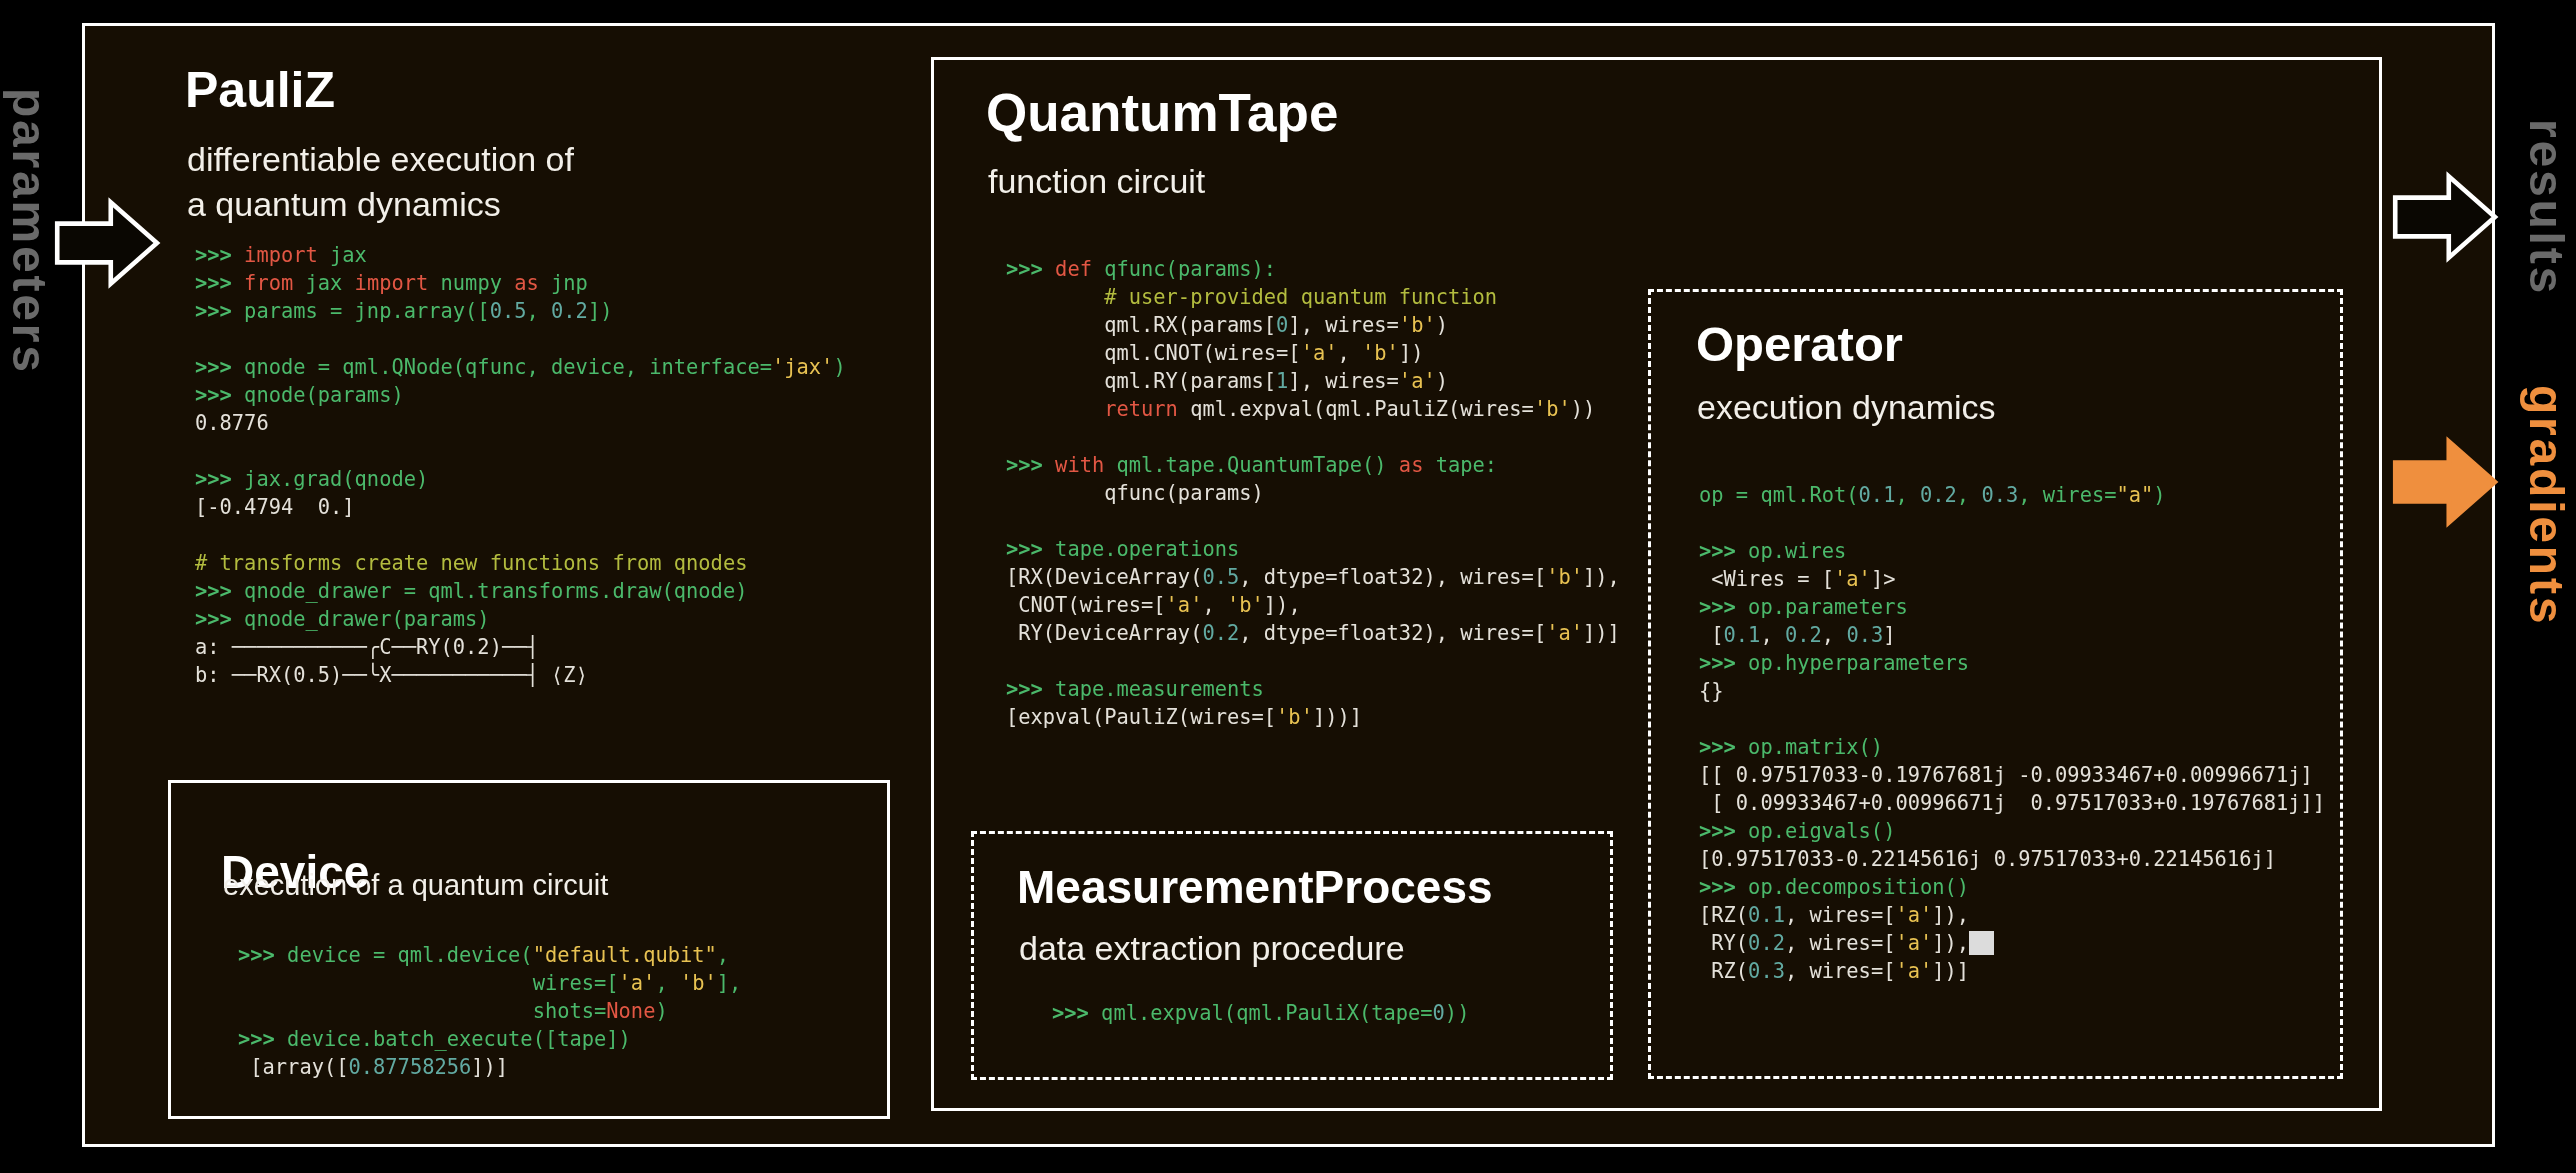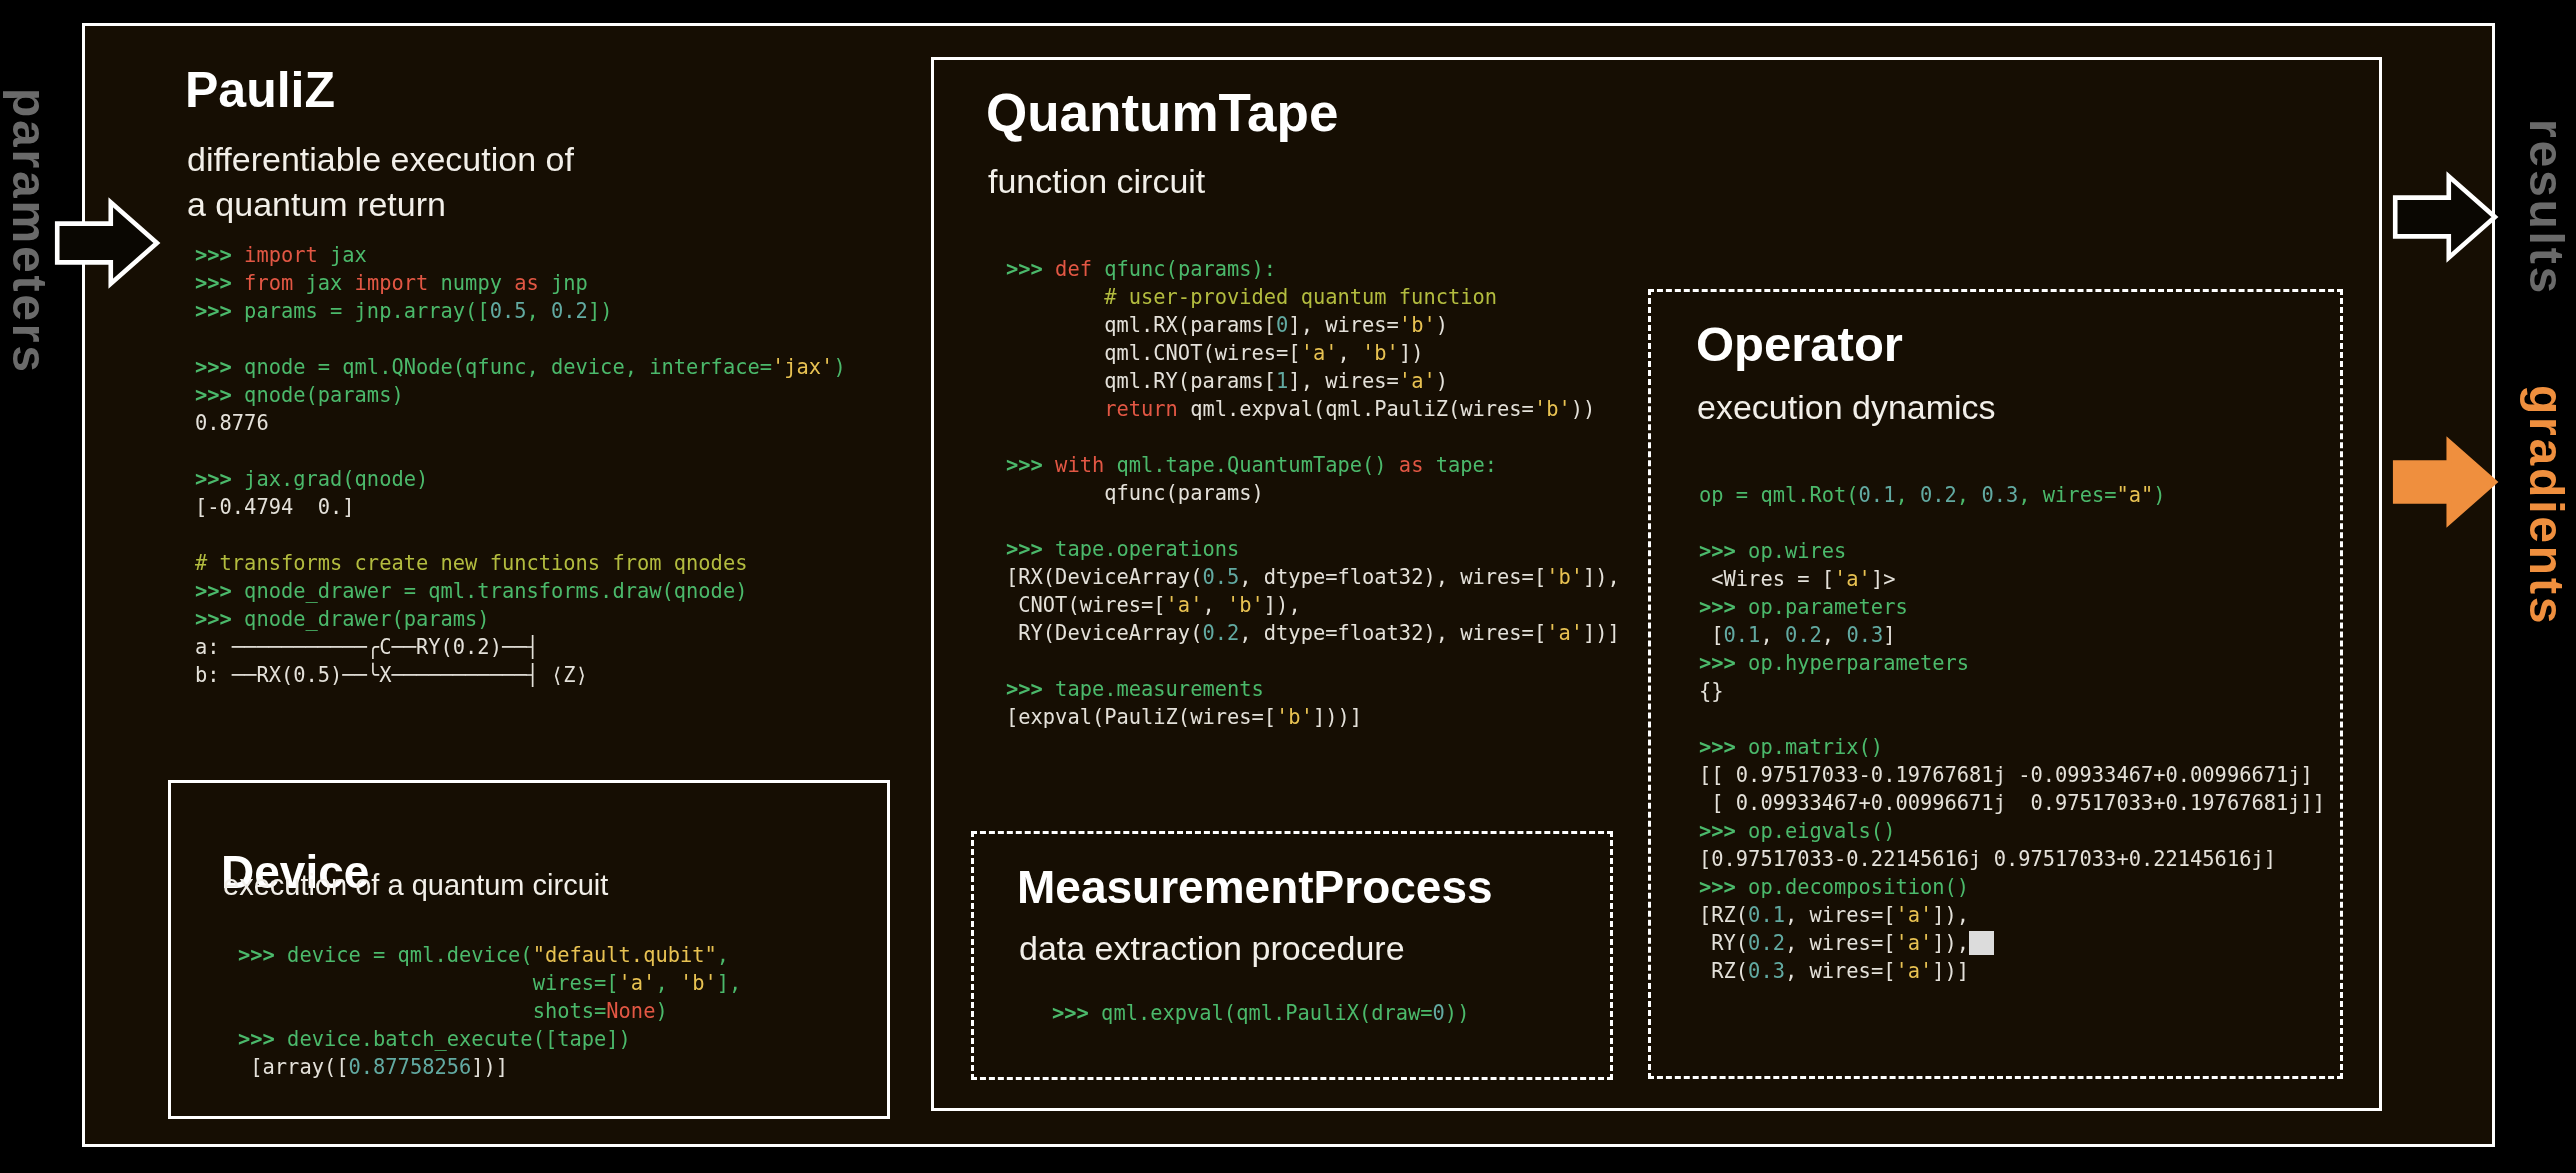--- a/index.html
+++ b/index.html
@@ -87,40 +87,40 @@
   <svg class="arrow" id="arrow-results" width="108" height="96" viewBox="0 0 116 104">
     <polygon points="3,31 61,31 61,8 111,52 61,96 61,73 3,73" fill="#0a0702" stroke="#ffffff" stroke-width="5"></polygon>
   </svg>
   <svg class="arrow" id="arrow-gradients" width="108" height="96" viewBox="0 0 116 104">
     <polygon points="3,31 61,31 61,8 111,52 61,96 61,73 3,73" fill="#ef8f3e" stroke="#ef8f3e" stroke-width="5"></polygon>
   </svg>
 
   <div class="sec-title" id="qnode-title">PauliZ</div>
   <div class="sec-sub" id="qnode-sub">
     <div>differentiable execution of</div>
-    <div>a quantum return</div>
+    <div>a quantum dynamics</div>
   </div>
   <div class="code" id="qnode-code"><div class="code-line"><span style="color: rgb(75, 185, 107); font-weight: bold;">&gt;&gt;&gt; </span><span style="color: rgb(226, 87, 68);">import</span><span style="color: rgb(75, 185, 107);"> jax</span></div><div class="code-line"><span style="color: rgb(75, 185, 107); font-weight: bold;">&gt;&gt;&gt; </span><span style="color: rgb(226, 87, 68);">from</span><span style="color: rgb(75, 185, 107);"> jax </span><span style="color: rgb(226, 87, 68);">import</span><span style="color: rgb(75, 185, 107);"> numpy </span><span style="color: rgb(226, 87, 68);">as</span><span style="color: rgb(75, 185, 107);"> jnp</span></div><div class="code-line"><span style="color: rgb(75, 185, 107); font-weight: bold;">&gt;&gt;&gt; </span><span style="color: rgb(75, 185, 107);">params = jnp.array([</span><span style="color: rgb(98, 170, 162);">0.5</span><span style="color: rgb(75, 185, 107);">, </span><span style="color: rgb(98, 170, 162);">0.2</span><span style="color: rgb(75, 185, 107);">])</span></div><div class="code-line">&nbsp;</div><div class="code-line"><span style="color: rgb(75, 185, 107); font-weight: bold;">&gt;&gt;&gt; </span><span style="color: rgb(75, 185, 107);">qnode = qml.QNode(qfunc, device, interface=</span><span style="color: rgb(232, 194, 82);">'jax'</span><span style="color: rgb(75, 185, 107);">)</span></div><div class="code-line"><span style="color: rgb(75, 185, 107); font-weight: bold;">&gt;&gt;&gt; </span><span style="color: rgb(75, 185, 107);">qnode(params)</span></div><div class="code-line"><span style="color: rgb(228, 225, 218);">0.8776</span></div><div class="code-line">&nbsp;</div><div class="code-line"><span style="color: rgb(75, 185, 107); font-weight: bold;">&gt;&gt;&gt; </span><span style="color: rgb(75, 185, 107);">jax.grad(qnode)</span></div><div class="code-line"><span style="color: rgb(228, 225, 218);">[-0.4794  0.]</span></div><div class="code-line">&nbsp;</div><div class="code-line"><span style="color: rgb(179, 188, 63);"># transforms create new functions from qnodes</span></div><div class="code-line"><span style="color: rgb(75, 185, 107); font-weight: bold;">&gt;&gt;&gt; </span><span style="color: rgb(75, 185, 107);">qnode_drawer = qml.transforms.draw(qnode)</span></div><div class="code-line"><span style="color: rgb(75, 185, 107); font-weight: bold;">&gt;&gt;&gt; </span><span style="color: rgb(75, 185, 107);">qnode_drawer(params)</span></div><div class="code-line"><span style="color: rgb(228, 225, 218);">a: ───────────╭C──RY(0.2)──┤</span></div><div class="code-line"><span style="color: rgb(228, 225, 218);">b: ──RX(0.5)──╰X───────────┤ ⟨Z⟩</span></div></div>
 
   <div class="box" id="device-box">
     <div class="box-title">Device</div>
     <div class="box-sub">execution of a quantum circuit</div>
     <div class="code"><div class="code-line"><span style="color: rgb(75, 185, 107); font-weight: bold;">&gt;&gt;&gt; </span><span style="color: rgb(75, 185, 107);">device = qml.device(</span><span style="color: rgb(232, 194, 82);">"default.qubit"</span><span style="color: rgb(75, 185, 107);">,</span></div><div class="code-line"><span style="color: rgb(75, 185, 107);">                        wires=[</span><span style="color: rgb(232, 194, 82);">'a'</span><span style="color: rgb(75, 185, 107);">, </span><span style="color: rgb(232, 194, 82);">'b'</span><span style="color: rgb(75, 185, 107);">],</span></div><div class="code-line"><span style="color: rgb(75, 185, 107);">                        shots=</span><span style="color: rgb(226, 87, 68);">None</span><span style="color: rgb(75, 185, 107);">)</span></div><div class="code-line"><span style="color: rgb(75, 185, 107); font-weight: bold;">&gt;&gt;&gt; </span><span style="color: rgb(75, 185, 107);">device.batch_execute([tape])</span></div><div class="code-line"><span style="color: rgb(228, 225, 218);"> [array([</span><span style="color: rgb(98, 170, 162);">0.87758256</span><span style="color: rgb(228, 225, 218);">])]</span></div></div>
   </div>
 
   <div class="box" id="qt-box">
     <div class="box-title">QuantumTape</div>
     <div class="box-sub">function circuit</div>
     <div class="code"><div class="code-line"><span style="color: rgb(75, 185, 107); font-weight: bold;">&gt;&gt;&gt; </span><span style="color: rgb(226, 87, 68);">def</span><span style="color: rgb(75, 185, 107);"> qfunc(params):</span></div><div class="code-line"><span style="color: rgb(179, 188, 63);">        # user-provided quantum function</span></div><div class="code-line"><span style="color: rgb(228, 225, 218);">        qml.RX(params[</span><span style="color: rgb(98, 170, 162);">0</span><span style="color: rgb(228, 225, 218);">], wires=</span><span style="color: rgb(232, 194, 82);">'b'</span><span style="color: rgb(228, 225, 218);">)</span></div><div class="code-line"><span style="color: rgb(228, 225, 218);">        qml.CNOT(wires=[</span><span style="color: rgb(232, 194, 82);">'a'</span><span style="color: rgb(228, 225, 218);">, </span><span style="color: rgb(232, 194, 82);">'b'</span><span style="color: rgb(228, 225, 218);">])</span></div><div class="code-line"><span style="color: rgb(228, 225, 218);">        qml.RY(params[</span><span style="color: rgb(98, 170, 162);">1</span><span style="color: rgb(228, 225, 218);">], wires=</span><span style="color: rgb(232, 194, 82);">'a'</span><span style="color: rgb(228, 225, 218);">)</span></div><div class="code-line"><span style="color: rgb(228, 225, 218);">        </span><span style="color: rgb(226, 87, 68);">return</span><span style="color: rgb(228, 225, 218);"> qml.expval(qml.PauliZ(wires=</span><span style="color: rgb(232, 194, 82);">'b'</span><span style="color: rgb(228, 225, 218);">))</span></div><div class="code-line">&nbsp;</div><div class="code-line"><span style="color: rgb(75, 185, 107); font-weight: bold;">&gt;&gt;&gt; </span><span style="color: rgb(226, 87, 68);">with</span><span style="color: rgb(75, 185, 107);"> qml.tape.QuantumTape() </span><span style="color: rgb(226, 87, 68);">as</span><span style="color: rgb(75, 185, 107);"> tape:</span></div><div class="code-line"><span style="color: rgb(228, 225, 218);">        qfunc(params)</span></div><div class="code-line">&nbsp;</div><div class="code-line"><span style="color: rgb(75, 185, 107); font-weight: bold;">&gt;&gt;&gt; </span><span style="color: rgb(75, 185, 107);">tape.operations</span></div><div class="code-line"><span style="color: rgb(228, 225, 218);">[RX(DeviceArray(</span><span style="color: rgb(98, 170, 162);">0.5</span><span style="color: rgb(228, 225, 218);">, dtype=float32), wires=[</span><span style="color: rgb(232, 194, 82);">'b'</span><span style="color: rgb(228, 225, 218);">]),</span></div><div class="code-line"><span style="color: rgb(228, 225, 218);"> CNOT(wires=[</span><span style="color: rgb(232, 194, 82);">'a'</span><span style="color: rgb(228, 225, 218);">, </span><span style="color: rgb(232, 194, 82);">'b'</span><span style="color: rgb(228, 225, 218);">]),</span></div><div class="code-line"><span style="color: rgb(228, 225, 218);"> RY(DeviceArray(</span><span style="color: rgb(98, 170, 162);">0.2</span><span style="color: rgb(228, 225, 218);">, dtype=float32), wires=[</span><span style="color: rgb(232, 194, 82);">'a'</span><span style="color: rgb(228, 225, 218);">])]</span></div><div class="code-line">&nbsp;</div><div class="code-line"><span style="color: rgb(75, 185, 107); font-weight: bold;">&gt;&gt;&gt; </span><span style="color: rgb(75, 185, 107);">tape.measurements</span></div><div class="code-line"><span style="color: rgb(228, 225, 218);">[expval(PauliZ(wires=[</span><span style="color: rgb(232, 194, 82);">'b'</span><span style="color: rgb(228, 225, 218);">]))]</span></div></div>
   </div>
 
   <div class="box dashed" id="mp-box">
     <div class="box-title">MeasurementProcess</div>
     <div class="box-sub">data extraction procedure</div>
-    <div class="code"><div class="code-line"><span style="color: rgb(75, 185, 107); font-weight: bold;">&gt;&gt;&gt; </span><span style="color: rgb(75, 185, 107);">qml.expval(qml.PauliX(draw=</span><span style="color: rgb(98, 170, 162);">0</span><span style="color: rgb(75, 185, 107);">))</span></div></div>
+    <div class="code"><div class="code-line"><span style="color: rgb(75, 185, 107); font-weight: bold;">&gt;&gt;&gt; </span><span style="color: rgb(75, 185, 107);">qml.expval(qml.PauliX(tape=</span><span style="color: rgb(98, 170, 162);">0</span><span style="color: rgb(75, 185, 107);">))</span></div></div>
   </div>
 
   <div class="box dashed" id="op-box">
     <div class="box-title">Operator</div>
     <div class="box-sub">execution dynamics</div>
     <div class="code"><div class="code-line"><span style="color: rgb(75, 185, 107);">op = qml.Rot(</span><span style="color: rgb(98, 170, 162);">0.1</span><span style="color: rgb(75, 185, 107);">, </span><span style="color: rgb(98, 170, 162);">0.2</span><span style="color: rgb(75, 185, 107);">, </span><span style="color: rgb(98, 170, 162);">0.3</span><span style="color: rgb(75, 185, 107);">, wires=</span><span style="color: rgb(232, 194, 82);">"a"</span><span style="color: rgb(75, 185, 107);">)</span></div><div class="code-line">&nbsp;</div><div class="code-line"><span style="color: rgb(75, 185, 107); font-weight: bold;">&gt;&gt;&gt; </span><span style="color: rgb(75, 185, 107);">op.wires</span></div><div class="code-line"><span style="color: rgb(228, 225, 218);"> &lt;Wires = [</span><span style="color: rgb(232, 194, 82);">'a'</span><span style="color: rgb(228, 225, 218);">]&gt;</span></div><div class="code-line"><span style="color: rgb(75, 185, 107); font-weight: bold;">&gt;&gt;&gt; </span><span style="color: rgb(75, 185, 107);">op.parameters</span></div><div class="code-line"><span style="color: rgb(228, 225, 218);"> [</span><span style="color: rgb(98, 170, 162);">0.1</span><span style="color: rgb(228, 225, 218);">, </span><span style="color: rgb(98, 170, 162);">0.2</span><span style="color: rgb(228, 225, 218);">, </span><span style="color: rgb(98, 170, 162);">0.3</span><span style="color: rgb(228, 225, 218);">]</span></div><div class="code-line"><span style="color: rgb(75, 185, 107); font-weight: bold;">&gt;&gt;&gt; </span><span style="color: rgb(75, 185, 107);">op.hyperparameters</span></div><div class="code-line"><span style="color: rgb(228, 225, 218);">{}</span></div><div class="code-line">&nbsp;</div><div class="code-line"><span style="color: rgb(75, 185, 107); font-weight: bold;">&gt;&gt;&gt; </span><span style="color: rgb(75, 185, 107);">op.matrix()</span></div><div class="code-line"><span style="color: rgb(228, 225, 218);">[[ 0.97517033-0.19767681j -0.09933467+0.00996671j]</span></div><div class="code-line"><span style="color: rgb(228, 225, 218);"> [ 0.09933467+0.00996671j  0.97517033+0.19767681j]]</span></div><div class="code-line"><span style="color: rgb(75, 185, 107); font-weight: bold;">&gt;&gt;&gt; </span><span style="color: rgb(75, 185, 107);">op.eigvals()</span></div><div class="code-line"><span style="color: rgb(228, 225, 218);">[0.97517033-0.22145616j 0.97517033+0.22145616j]</span></div><div class="code-line"><span style="color: rgb(75, 185, 107); font-weight: bold;">&gt;&gt;&gt; </span><span style="color: rgb(75, 185, 107);">op.decomposition()</span></div><div class="code-line"><span style="color: rgb(228, 225, 218);">[RZ(</span><span style="color: rgb(98, 170, 162);">0.1</span><span style="color: rgb(228, 225, 218);">, wires=[</span><span style="color: rgb(232, 194, 82);">'a'</span><span style="color: rgb(228, 225, 218);">]),</span></div><div class="code-line"><span style="color: rgb(228, 225, 218);"> RY(</span><span style="color: rgb(98, 170, 162);">0.2</span><span style="color: rgb(228, 225, 218);">, wires=[</span><span style="color: rgb(232, 194, 82);">'a'</span><span style="color: rgb(228, 225, 218);">]),</span><span class="tok-cursor">  </span></div><div class="code-line"><span style="color: rgb(228, 225, 218);"> RZ(</span><span style="color: rgb(98, 170, 162);">0.3</span><span style="color: rgb(228, 225, 218);">, wires=[</span><span style="color: rgb(232, 194, 82);">'a'</span><span style="color: rgb(228, 225, 218);">])]</span></div></div>
   </div>
 
 </div>
 

